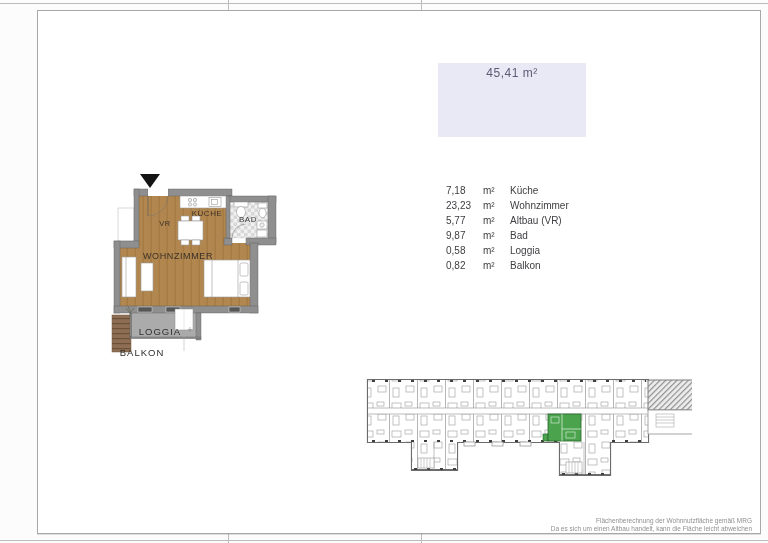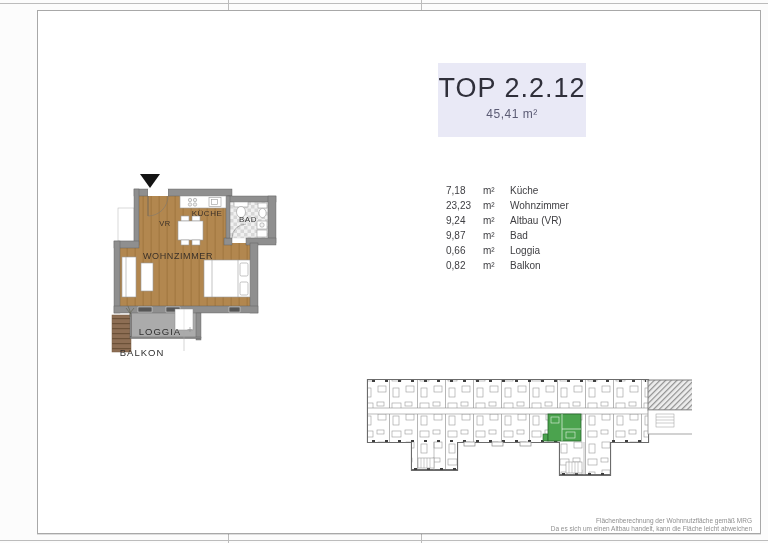--- a/index.html
+++ b/index.html
@@ -39,47 +39,46 @@
   <div class="fold-h" style="top:3px;"></div>
   <div class="fold-h" style="top:540px;"></div>
   <div class="fold-v" style="left:228px;top:0;height:11px;"></div>
   <div class="fold-v" style="left:421px;top:0;height:11px;"></div>
   <div class="fold-v" style="left:228px;top:532px;height:11px;"></div>
   <div class="fold-v" style="left:421px;top:532px;height:11px;"></div>
 
   <div class="frame"></div>
 
   <div class="title-box">
-    <div class="title-main">TOP 2.2.12</div>
     <div class="title-area">45,41 m²</div>
   </div>
 
   <div class="room-list">
     <div class="room-row">
       <span class="num">7,18</span>
         <span>m²</span>
         <span>Küche</span>
     </div>
     <div class="room-row">
       <span class="num">23,23</span>
         <span>m²</span>
         <span>Wohnzimmer</span>
     </div>
     <div class="room-row">
-      <span class="num">9,24</span>
+      <span class="num">5,77</span>
         <span>m²</span>
         <span>Altbau (VR)</span>
     </div>
     <div class="room-row">
       <span class="num">9,87</span>
         <span>m²</span>
         <span>Bad</span>
     </div>
     <div class="room-row">
-      <span class="num">0,66</span>
+      <span class="num">0,58</span>
         <span>m²</span>
         <span>Loggia</span>
     </div>
     <div class="room-row">
       <span class="num">0,82</span>
         <span>m²</span>
         <span>Balkon</span>
     </div>
   </div>
 

